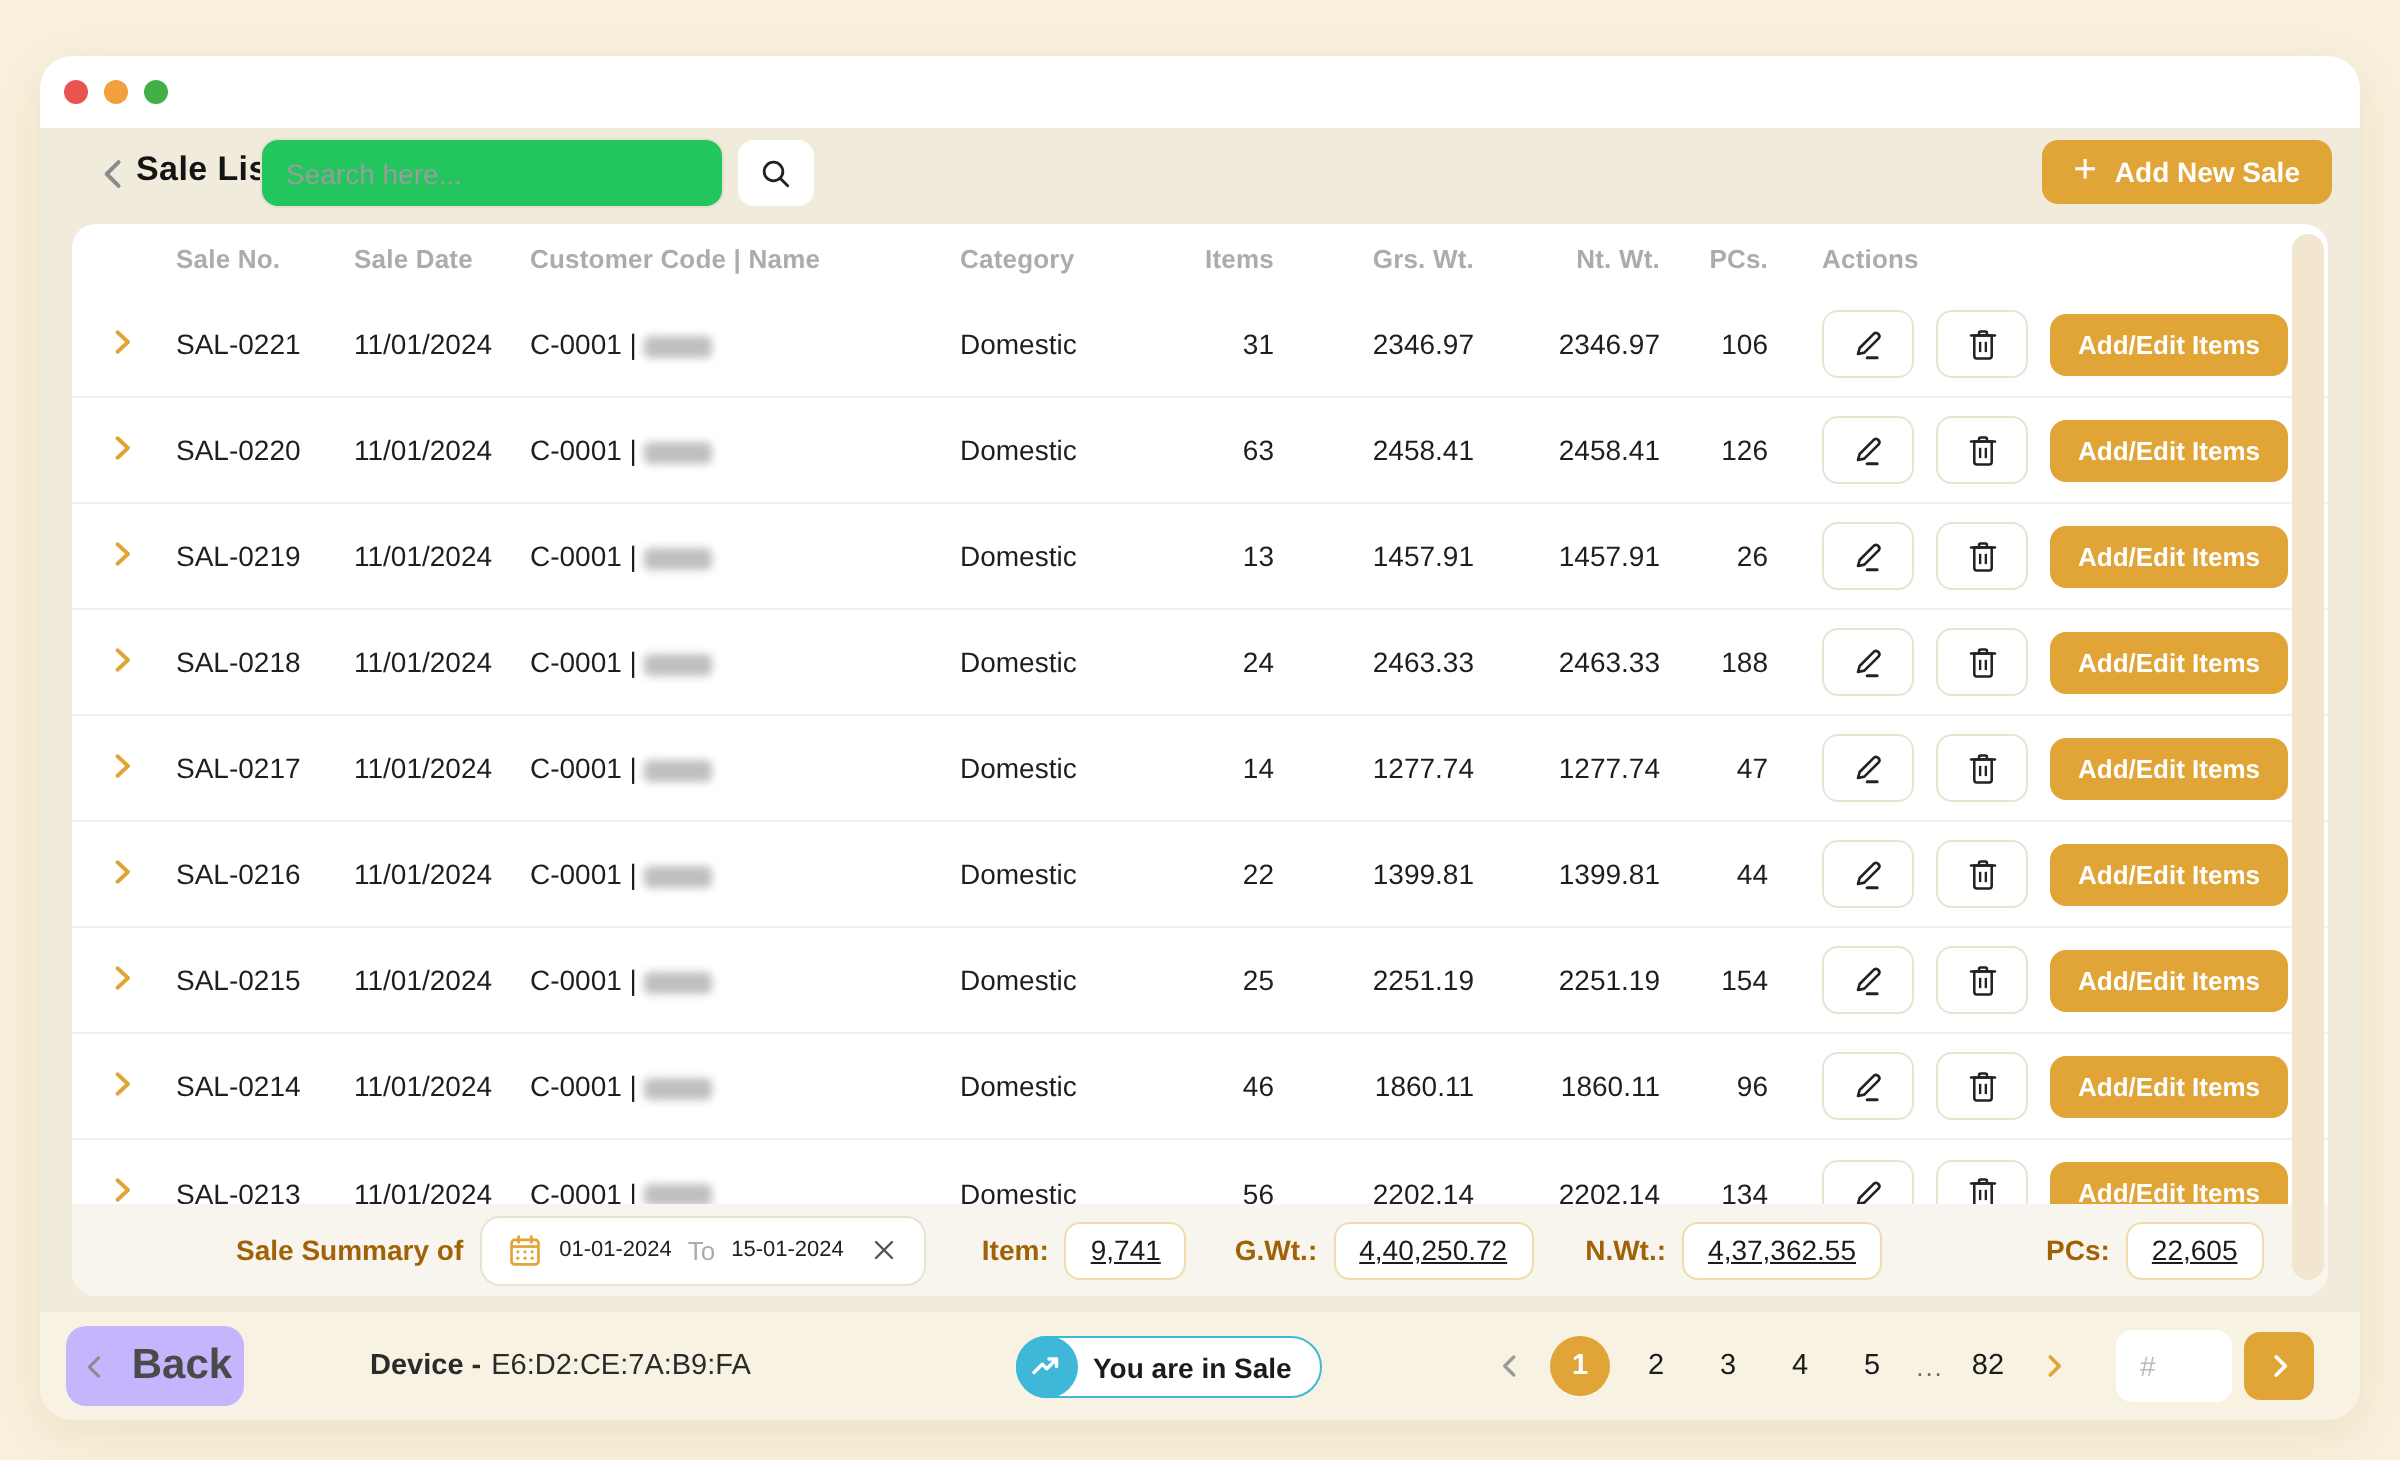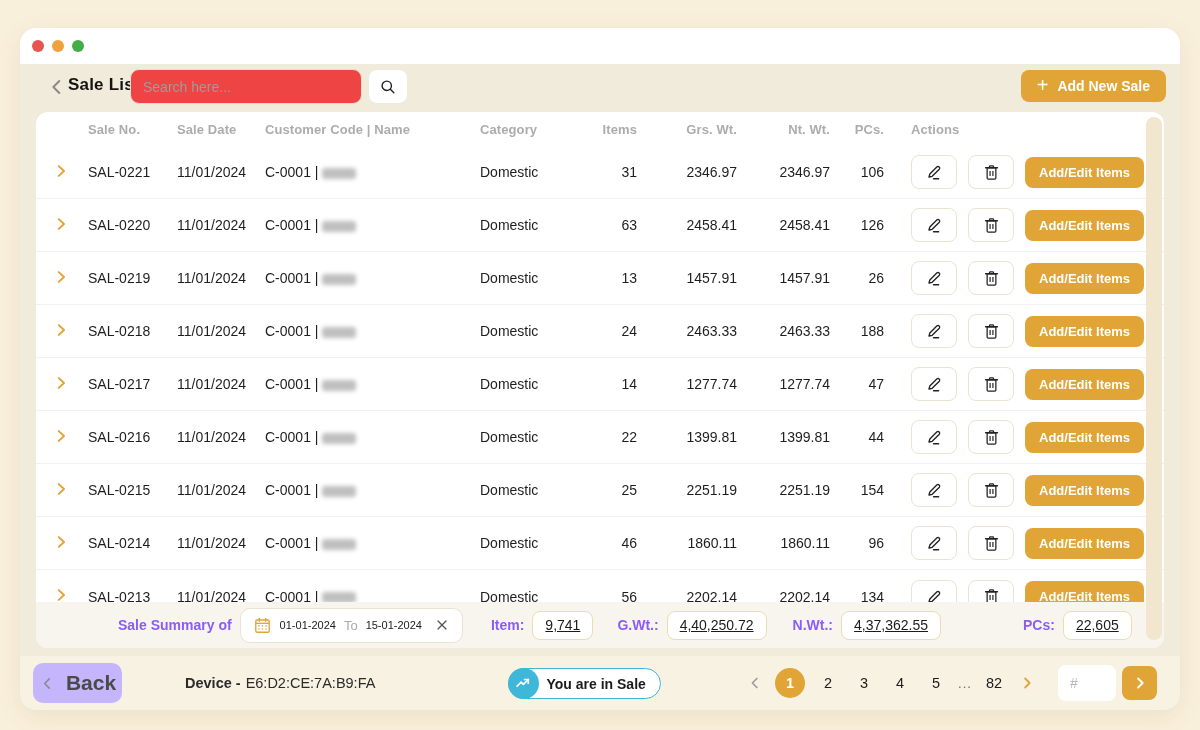--- a/index.html
+++ b/index.html
@@ -20,21 +20,21 @@
   .dot.red{ background:#E85550; } .dot.yellow{ background:#F0A13D; } .dot.green{ background:#41AE47; }
 
   .content { position:absolute; top:36px; left:0; right:0; bottom:0; background:#F1EBDB; }
 
   
   .toolbar { position:absolute; top:0; left:0; right:0; height:48px; }
   .backchev { position:absolute; left:26px; top:12px; width:22px; height:22px; cursor:pointer; }
   .page-title { position:absolute; left:48px; top:11px; font-size:17px; font-weight:bold; color:#141414; letter-spacing:.2px; }
   .searchbox {
     position:absolute; left:110px; top:5px; width:232px; height:35px;
-    background:#ef4444; border:1px solid #E5DFCE; border-radius:9px;
+    background:#22c55e; border:1px solid #E5DFCE; border-radius:9px;
     font-size:14px; padding:0 12px; color:#333; outline:none;
     font-family:"Liberation Sans",sans-serif;
   }
   .searchbox::placeholder { color:#9C9C9C; }
   .searchbtn {
     position:absolute; left:348px; top:5px; width:40px; height:35px;
     background:#fff; border:1px solid #F1EBDD; border-radius:9px;
     display:flex; align-items:center; justify-content:center; cursor:pointer;
   }
   .addbtn {
@@ -80,21 +80,21 @@
   .scrollstrip {
     position:absolute; right:2px; top:5px; bottom:8px; width:16px;
     background:#F2E7CE; border-radius:8px; z-index:6; cursor:pointer;
   }
 
   
   .summary {
     position:absolute; left:0; right:0; bottom:0; height:46px; z-index:5;
     background:#F7F5EE; display:flex; align-items:center; font-size:14px;
   }
-  .summary .lbl { font-weight:bold; color:#8b5cf6; }
+  .summary .lbl { font-weight:bold; color:#a16207; }
   .datepill {
     display:flex; align-items:center; gap:8px; height:35px; padding:0 12px;
     background:#fff; border:1px solid #E9E3D3; border-radius:10px; margin-left:8px; cursor:pointer;
   }
   .datepill .d { font-weight:normal; font-size:11px; }
   .datepill .to { color:#ABABAB; font-size:13px; }
   .datepill .x { width:16px; height:16px; margin-left:4px; cursor:pointer; }
   .valbox {
     height:29px; min-width:50px; padding:0 12px; margin-left:8px;
     background:#fff; border:1px solid #EFDCAC; border-radius:8px;

